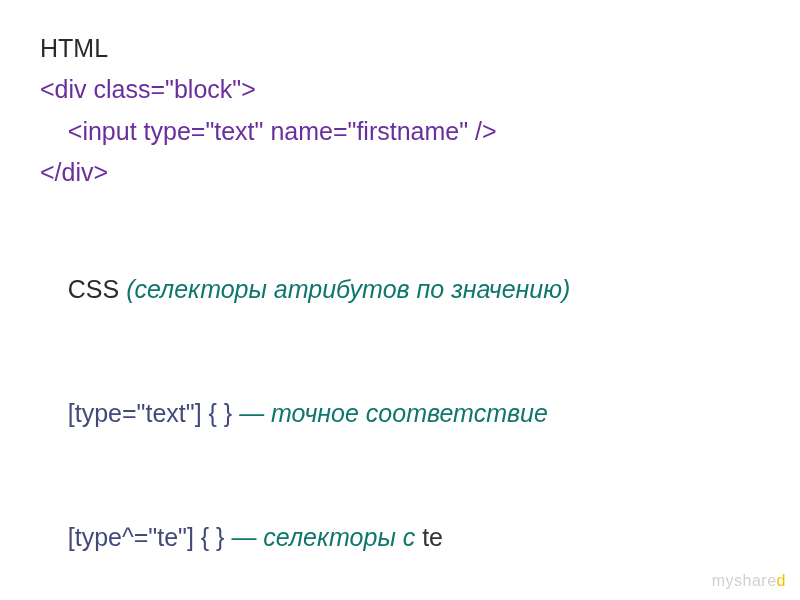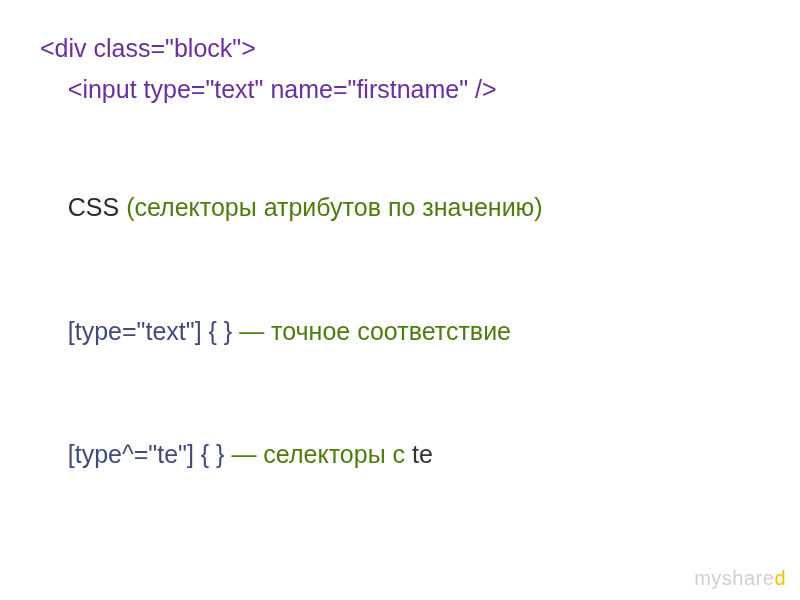--- a/index.html
+++ b/index.html
@@ -16,42 +16,44 @@
     font-size: 25px;
     line-height: 1.65;
     color: #333;
   }
   .line {
     white-space: pre;
   }
   .html-label, .css-label { color: #2a2a2a; }
   .tag   { color: #6a2f9c; }  
   .sel   { color: #414a7a; }
-  .italic{ color:#4d7c0f; }
+  .italic{ font-style: italic; color:#0f766e; }
   .watermark {
     position: absolute;
     right: 14px;
     bottom: 10px;
-    font-size: 20px;
+    font-size: 16px;
     color: #d0d0d0;
     letter-spacing: 0.5px;
     font-family: Arial, sans-serif;
   }
   .watermark .accent { color: #f2c200; }
 </style>
 </head>
 <body>
 
 <div class="slide">
 
+  <div class="line html-label">HTML</div>
 
   <div class="line tag">&lt;div class="block"&gt;</div>
 
   <div class="line tag">    &lt;input type="text" name="firstname" /&gt;</div>
 
+  <div class="line tag">&lt;/div&gt;</div>
 
   <div class="line" style="height:1.4em"></div>
 
   <div class="line">
     <span class="css-label">CSS </span><span class="italic">(селекторы атрибутов по значению)</span>
   </div>
 
   <div class="line">
     <span class="sel">[type="text"] { } </span><span class="italic">— точное соответствие</span>
   </div>

